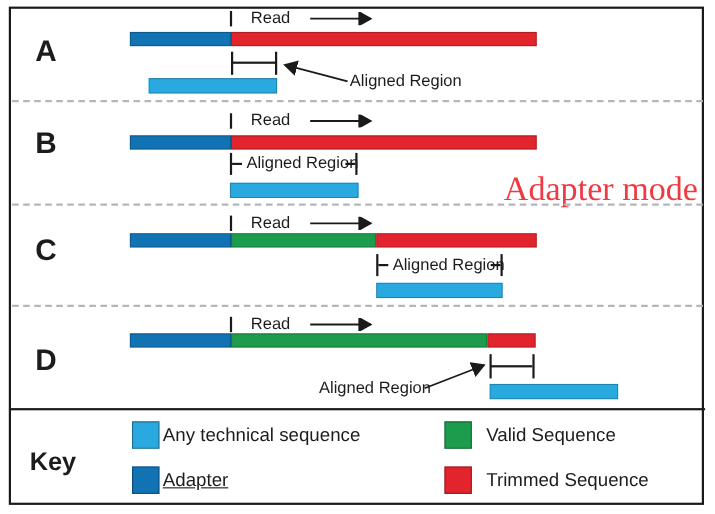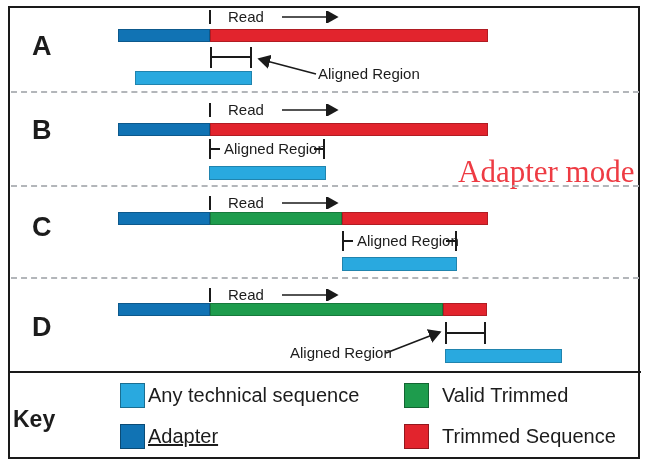--- a/index.html
+++ b/index.html
@@ -20,21 +20,21 @@
   .tick{position:absolute;width:2px;background:#1a1a1a;}
   .hline{position:absolute;height:2px;background:#1a1a1a;}
   .arr{position:absolute;}
   .simple{position:absolute;font-family:"Liberation Serif", serif;font-size:31px;line-height:32px;color:var(--simple_mode_text,#EE3B43);white-space:nowrap;}
   .key-title{position:absolute;font-size:23px;font-weight:bold;line-height:26px;}
   .sw{position:absolute;width:25px;height:25px;box-shadow:inset 0 0 0 1px rgba(0,0,0,0.35);}
   .sw.technical{background:var(--technical_sequence,#29A9DF);}
   .sw.adapter{background:var(--adapter,#1173B4);}
   .sw.valid{background:var(--valid_sequence,#1E9C4D);}
   .sw.trimmed{background:var(--trimmed_sequence,#E2242D);}
-  .key-lbl{position:absolute;font-size:20px;line-height:19px;white-space:nowrap;}
+  .key-lbl{position:absolute;font-size:17px;line-height:19px;white-space:nowrap;}
 </style>
 </head>
 <body>
 
 <div id="stage">
   <div class="frame"></div>
 
   <div>
     <div class="letter" style="left:32px;top:31px;">A</div>
     <div class="tick" style="left:209px;top:10px;height:14px;"></div>
@@ -142,27 +142,27 @@
         </defs>
       <line x1="4" y1="27" x2="58" y2="6" stroke="#1a1a1a" stroke-width="1.6" marker-end="url(#m6)"></line>
     </svg>
     <div class="lbl" style="left:290px;top:344px;">Aligned Region</div>
     <div class="seg technical" style="left:445px;top:349px;width:117px;"></div>
   </div>
 
   <div class="sep-solid" style="top:371px;"></div>
 
   <div>
-    <div class="key-title" style="left:13px;top:406px;">Key</div>
+    <div class="key-title" style="left:27px;top:406px;">Key</div>
 
     <div class="sw technical" style="left:120px;top:383px;"></div>
     <div class="key-lbl" style="left:148px;top:386px;">Any technical sequence</div>
 
     <div class="sw adapter" style="left:120px;top:424px;"></div>
     <div class="key-lbl" style="left:148px;top:427px;text-decoration:underline;">Adapter</div>
 
     <div class="sw valid" style="left:404px;top:383px;"></div>
-    <div class="key-lbl" style="left:442px;top:386px;">Valid Trimmed</div>
+    <div class="key-lbl" style="left:442px;top:386px;">Valid Sequence</div>
 
     <div class="sw trimmed" style="left:404px;top:424px;"></div>
     <div class="key-lbl" style="left:442px;top:427px;">Trimmed Sequence</div>
   </div>
 </div>
 
 </body></html>

